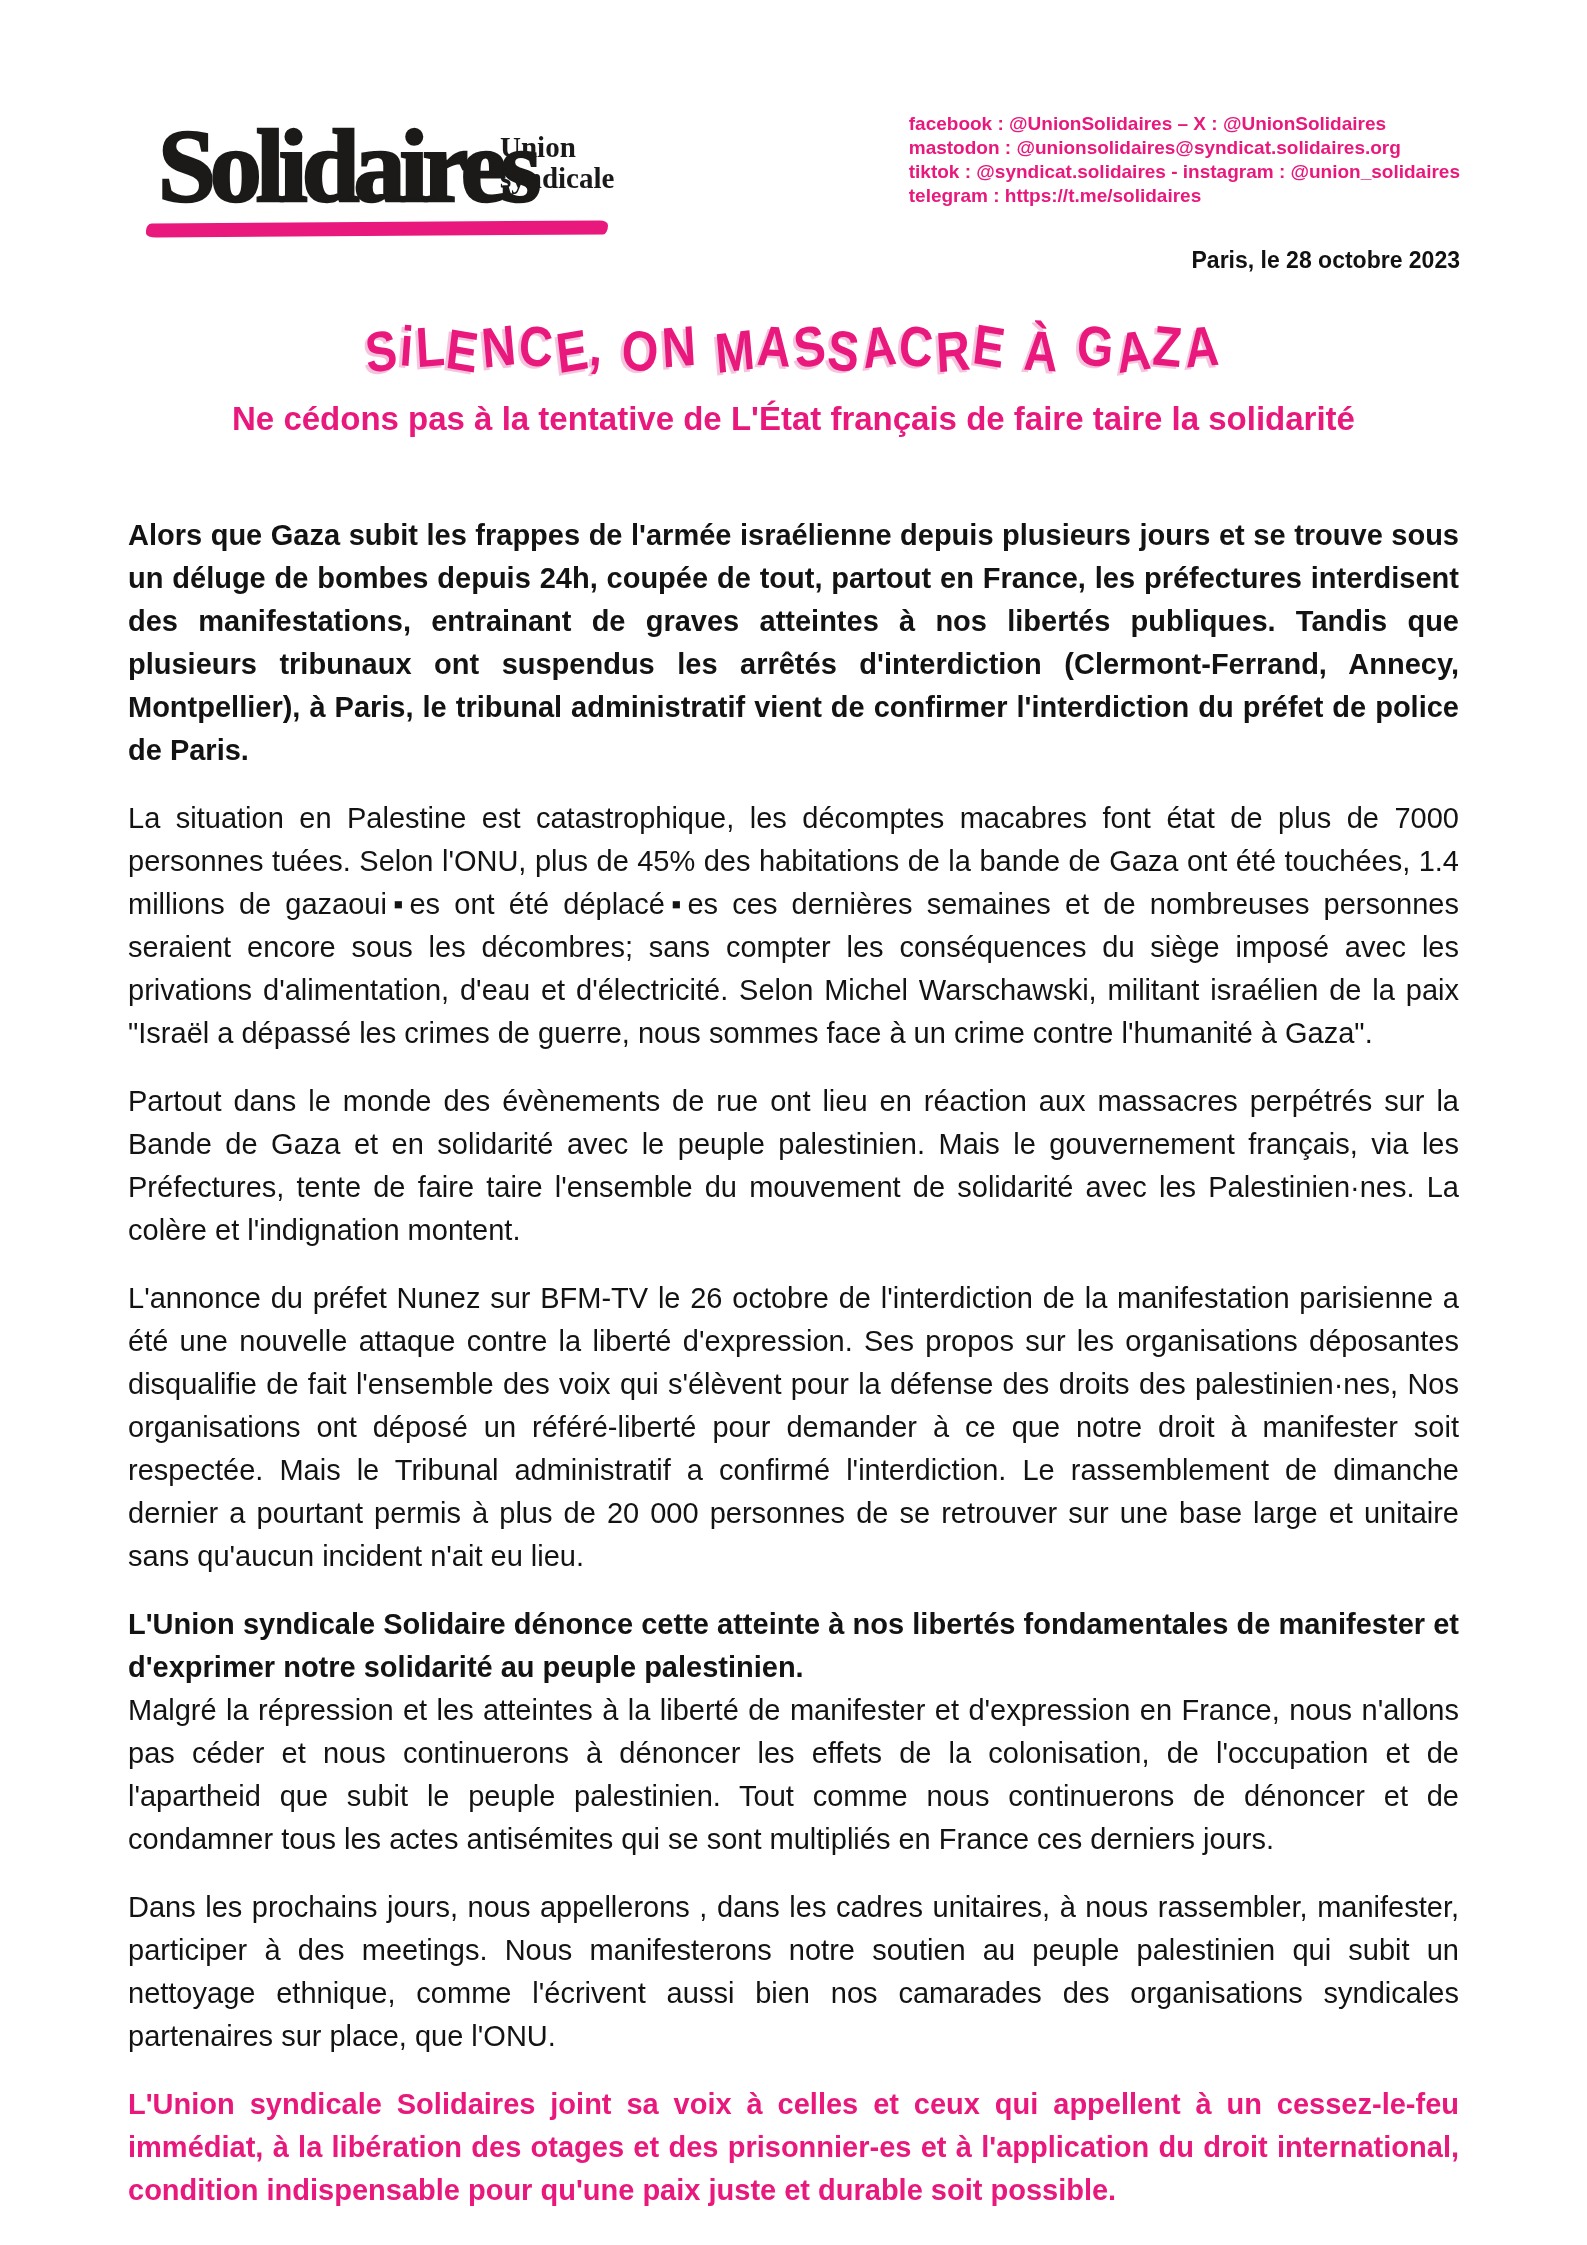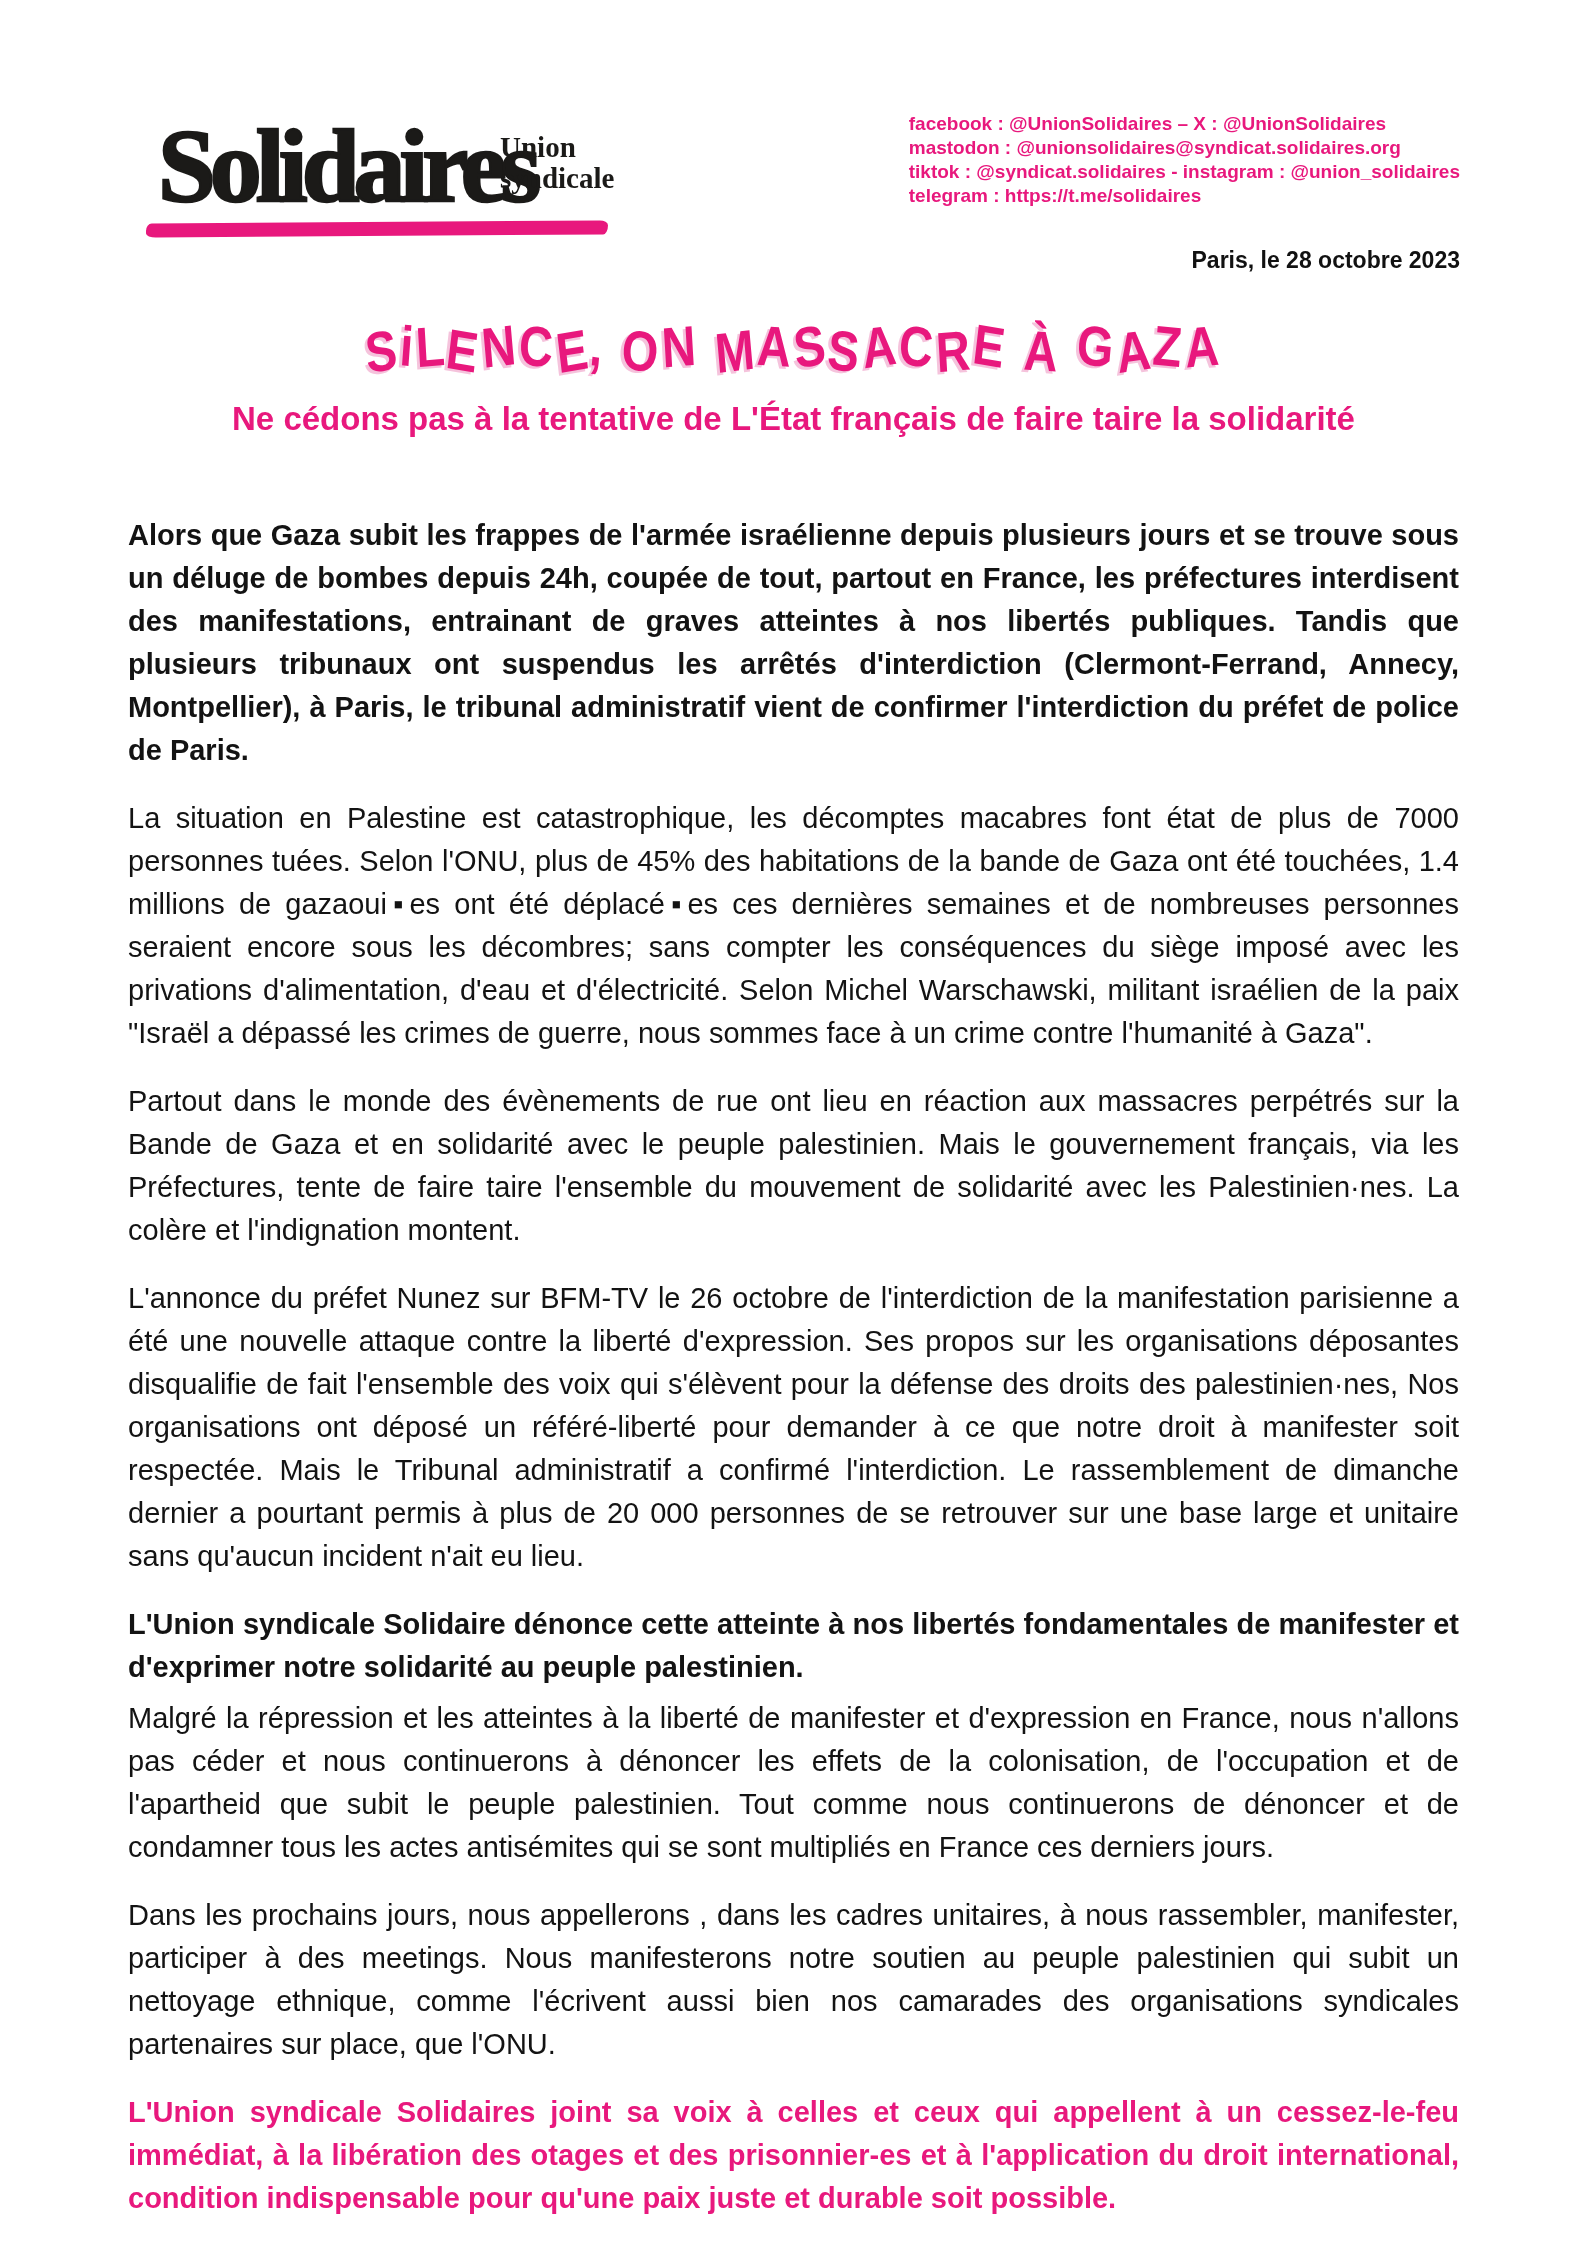--- a/index.html
+++ b/index.html
@@ -26,21 +26,21 @@
             font-weight:700;font-size:47px;line-height:1;color:var(--pink);letter-spacing:3px;}
   .headline .ch{display:inline-block;text-shadow:-3px 2px 0 #f5c3dc;}
   .headline .sp{display:inline-block;width:16px;}
   .subhead{position:absolute;top:374px;left:64px;right:64px;text-align:center;
            font-weight:700;font-size:33px;line-height:1.1;color:var(--pink);}
 
   
   .article{position:absolute;top:514px;left:128px;right:128px;
            font-size:29px;line-height:43px;text-align:justify;color:#131313;}
   .article p{margin:0 0 25px 0;}
-  .article p.tight{margin-bottom:8px;}
+  .article p.tight{margin-bottom:0;}
   .bold{font-weight:700;}
   .pinkpara{color:var(--pink);font-weight:700;}
 
   
   .footer{position:absolute;top:2134px;left:0;width:100%;text-align:center;
           font-weight:700;font-size:34px;color:var(--pink);}
 </style>
 </head>
 <body>
 

